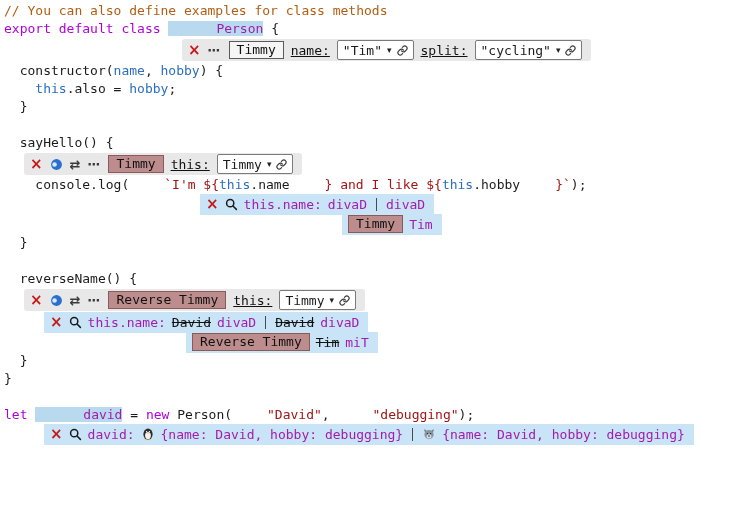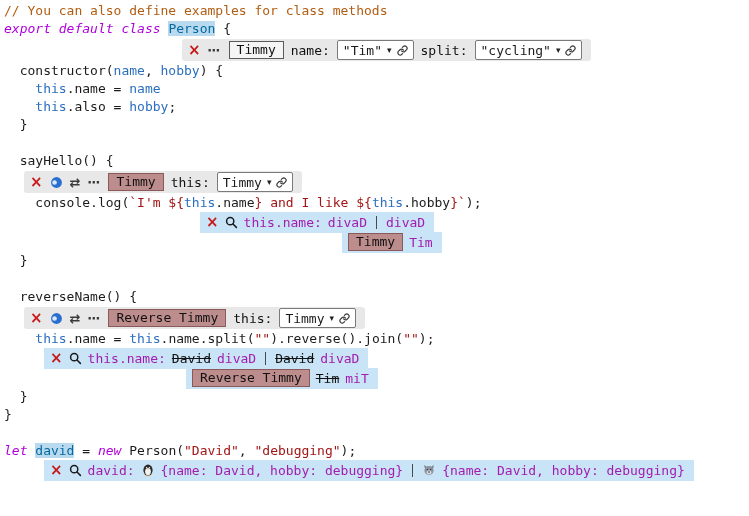--- a/index.html
+++ b/index.html
@@ -1,34 +1,34 @@
 <!DOCTYPE html>
 <html style="--comment: #b25d12; --keyword: #af00db; --ident: #2b6fbe; --string: #a31515; --plain: #1b1b1b; --hl: #b9d9ee; --widgetbg: #e8e8e8; --probebg: #c9e4f6; --chiptag: #bd8d8d; --chipborder: #8a5a5a; --close: #c81919;"><head>
 <meta charset="utf-8">
 <style>
   html,body{margin:0;padding:0;width:749px;height:516px;background:#ffffff;overflow:hidden;}
   body{font-family:"DejaVu Sans Mono", monospace;font-size:13px;color:#1b1b1b;}
   #editor{padding-top:2px;padding-left:4px;}
   .code-line{height:18px;line-height:18px;white-space:pre;}
   .tok-plain{color:var(--plain,#1b1b1b);}
   .tok-comment{color:var(--comment,#b25d12);}
-  .tok-keyword{color:var(--keyword,#af00db);font-style:italic;}
+  .tok-keyword{color:var(--keyword,#af00db);}
   .tok-ident{color:var(--ident,#2b6fbe);text-align:right;}
-  .tok-string{color:var(--string,#a31515);}
-  .tok-hl{background:var(--hl,#b9d9ee);color:#0369a1;}
+  .tok-string{color:var(--string,#a31515);margin-left:35px;}
+  .tok-hl{background:var(--hl,#b9d9ee);color:#a21caf;padding-left:48px;}
   .example-row{height:22px;display:flex;align-items:center;margin:1px 0;}
   .example-bar{display:inline-flex;align-items:center;gap:7px;background:var(--widgetbg,#e8e8e8);border-radius:3px;padding:1px 9px 1px 6px;height:20px;}
   .icon-btn{cursor:pointer;display:inline-flex;align-items:center;line-height:1;font-family:"DejaVu Sans",sans-serif;}
   .close-btn{color:var(--close,#c81919);font-weight:700;font-size:15px;}
   .more-btn{color:#3a3a3a;font-weight:700;font-size:13px;letter-spacing:1px;}
   .swap-btn{color:#3a3a3a;font-weight:600;font-size:13px;}
   .chip{padding:0 7px;line-height:16px;color:#111;white-space:pre;}
   .chip-tag{background:var(--chiptag,#bd8d8d);border:1px solid var(--chipborder,#8a5a5a);}
   .chip-input{background:#f5f5f5;border:1px solid #5a5a5a;}
-  .param-label{color:#111;white-space:pre;}
+  .param-label{color:#111;white-space:pre;text-decoration:underline;}
   .dropdown{display:inline-flex;align-items:center;gap:5px;background:#ffffff;border:1px solid #7a7a7a;border-radius:2px;padding:0 5px;height:18px;white-space:pre;}
   .caret{font-size:9px;color:#222;font-family:"DejaVu Sans",sans-serif;}
   .probe-line{height:20px;display:flex;align-items:center;}
   .probe-bar{display:inline-flex;align-items:center;gap:6px;background:var(--probebg,#c9e4f6);padding:1px 9px 1px 6px;height:19px;white-space:pre;}
   .probe-label,.probe-value{color:#a21caf;white-space:pre;}
   .strike{text-decoration:line-through;color:#111;}
   .sep{width:1px;height:13px;background:#46494d;margin:0 3px;}
   .icon{display:inline-flex;align-items:center;}
 </style>
 </head>
@@ -48,21 +48,20 @@
               <path d="M14 11a5 5 0 0 0-7.54-.54l-3 3a5 5 0 0 0 7.07 7.07l1.71-1.71"></path>
             </svg></span></span>
         <span class="param-label">split:</span>
         <span class="dropdown"><span class="dd-value">"cycling"</span><span class="caret">▾</span><span class="icon"><svg viewBox="0 0 24 24" width="11" height="11" fill="none" stroke="#3a3a3a" stroke-width="2.6" stroke-linecap="round">
               <path d="M10 13a5 5 0 0 0 7.54.54l3-3a5 5 0 0 0-7.07-7.07l-1.72 1.71"></path>
               <path d="M14 11a5 5 0 0 0-7.54-.54l-3 3a5 5 0 0 0 7.07 7.07l1.71-1.71"></path>
             </svg></span></span>
       </span>
     </div>
     <div class="code-line"><span class="tok-plain">  constructor(</span><span class="tok-ident">name</span><span class="tok-plain">, </span><span class="tok-ident">hobby</span><span class="tok-plain">) {</span></div>
-    <div class="code-line"><span class="tok-plain">    </span><span class="tok-ident">this</span><span class="tok-plain">.name = </span><span class="tok-ident">name</span></div>
     <div class="code-line"><span class="tok-plain">    </span><span class="tok-ident">this</span><span class="tok-plain">.also = </span><span class="tok-ident">hobby</span><span class="tok-plain">;</span></div>
     <div class="code-line"><span class="tok-plain">  }</span></div>
     <div class="code-line"></div>
     <div class="code-line"><span class="tok-plain">  sayHello() {</span></div>
     <div class="example-row" style="margin-left: 20px;">
       <span class="example-bar">
         <span class="icon-btn close-btn">×</span>
         <span class="icon-btn">
           <svg viewBox="0 0 12 12" width="13" height="13">
             <circle cx="6" cy="6" r="5" fill="#2a6fd0"></circle>
@@ -104,21 +103,20 @@
         <span class="icon-btn swap-btn">⇄</span>
         <span class="icon-btn more-btn">⋯</span>
         <span class="chip chip-tag">Reverse Timmy</span>
         <span class="param-label">this:</span>
         <span class="dropdown"><span class="dd-value">Timmy</span><span class="caret">▾</span><span class="icon"><svg viewBox="0 0 24 24" width="11" height="11" fill="none" stroke="#3a3a3a" stroke-width="2.6" stroke-linecap="round">
               <path d="M10 13a5 5 0 0 0 7.54.54l3-3a5 5 0 0 0-7.07-7.07l-1.72 1.71"></path>
               <path d="M14 11a5 5 0 0 0-7.54-.54l-3 3a5 5 0 0 0 7.07 7.07l1.71-1.71"></path>
             </svg></span></span>
       </span>
     </div>
-    <div class="code-line"><span class="tok-plain">    </span><span class="tok-ident">this</span><span class="tok-plain">.name = </span><span class="tok-ident">this</span><span class="tok-plain">.name.split(</span><span class="tok-string">""</span><span class="tok-plain">).reverse().join(</span><span class="tok-string">""</span><span class="tok-plain">);</span></div>
     <div class="probe-line" style="margin-left: 40px;">
       <span class="probe-bar"><span class="icon-btn close-btn">×</span><span class="icon"><svg viewBox="0 0 13 13" width="13" height="13">
             <circle cx="5.2" cy="5.2" r="3.6" fill="none" stroke="#1b1b1b" stroke-width="1.5"></circle>
             <line x1="8" y1="8" x2="11.4" y2="11.4" stroke="#1b1b1b" stroke-width="1.5" stroke-linecap="round"></line>
           </svg></span><span class="probe-label">this.name:</span><span class="strike">David</span><span class="probe-value">divaD</span><span class="sep"></span><span class="strike">David</span><span class="probe-value">divaD</span></span>
     </div>
     <div class="probe-line" style="margin-left: 182px;">
       <span class="probe-bar"><span class="chip chip-tag">Reverse Timmy</span><span class="strike">Tim</span><span class="probe-value">miT</span></span>
     </div>
     <div class="code-line"><span class="tok-plain">  }</span></div>

